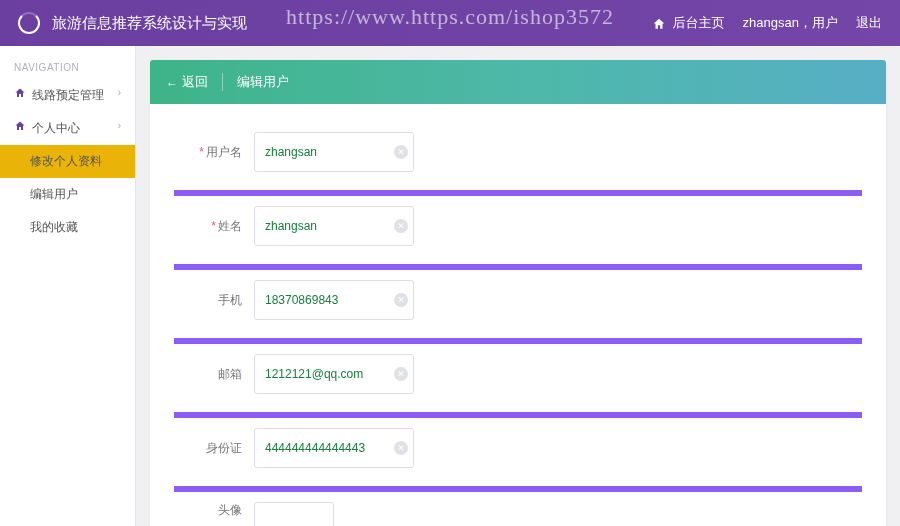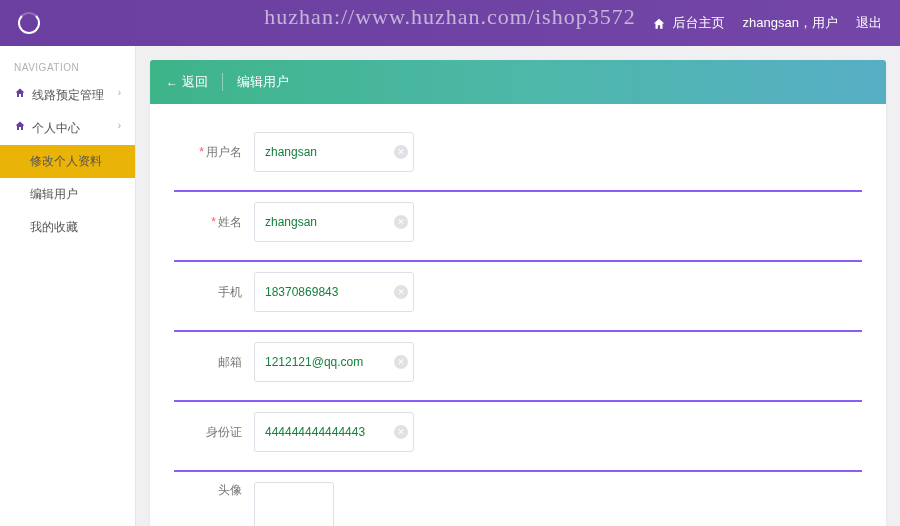--- a/index.html
+++ b/index.html
@@ -24,38 +24,39 @@
   .sidebar .chevron { margin-left: auto; font-size: 10px; color: #aaa; }
   
   .main { flex: 1; padding: 14px; }
   .panel { background: #fff; border-radius: 3px; box-shadow: 0 1px 3px rgba(0,0,0,0.06); overflow: hidden; }
   .panel-header { height: 44px; background: linear-gradient(to right, #3eb489, #4db8a8, #56aec5); color: #fff; display: flex; align-items: center; padding: 0 16px; font-size: 13px; }
   .panel-header .back { cursor: pointer; display: flex; align-items: center; }
   .panel-header .back .arrow { margin-right: 4px; font-size: 12px; }
   .panel-header .divider { width: 1px; height: 18px; background: rgba(255,255,255,0.4); margin: 0 14px; }
   .panel-body { padding: 18px 24px 24px; }
   
-  .form-row { display: flex; align-items: center; padding: 10px 0 18px; border-bottom: 2px solid #8b5cf6; }
+  .form-row { display: flex; align-items: center; padding: 10px 0 18px; border-bottom: 6px solid #8b5cf6; }
   .form-label { width: 80px; text-align: right; font-size: 12px; color: #777; padding-right: 12px; }
   .form-label .req { color: #f56; margin-right: 2px; }
   .form-input-wrap { width: 160px; position: relative; }
   .form-input { width: 100%; height: 40px; border: 1px solid #dcdfe6; border-radius: 3px; padding: 0 26px 0 10px; font-size: 12px; color: #15803d; outline: none; }
   .form-input-clear { position: absolute; right: 6px; top: 50%; transform: translateY(-50%); width: 14px; height: 14px; border-radius: 50%; background: #c0c4cc; color: #fff; font-size: 9px; display: flex; align-items: center; justify-content: center; cursor: pointer; opacity: 0.5; }
   .form-select { width: 160px; height: 30px; border: 1px solid #dcdfe6; border-radius: 3px; padding: 0 10px; font-size: 12px; color: #555; display: flex; align-items: center; justify-content: space-between; cursor: pointer; }
   .form-select .sel-arrow { font-size: 10px; color: #c0c4cc; }
   
   .avatar-row { display: flex; align-items: flex-start; padding: 10px 0 8px; }
   .avatar-box { width: 80px; height: 80px; border: 1px solid #dcdfe6; border-radius: 3px; background: #fff; cursor: pointer; }
 </style>
 </head>
 <body>
 
 <div class="topbar">
   <div class="logo-icon"></div>
-  <div class="watermark">huzhan://www.huzhan.com/ishop3572</div>
+  <div class="app-title">旅游信息推荐系统设计与实现</div>
+  <div class="watermark">https://www.https.com/ishop3572</div>
   <div class="spacer"></div>
   <a class="nav-link">
     <svg class="nav-icon" viewBox="0 0 24 24" fill="currentColor">
         <path d="M12 3l9 8h-3v9h-4v-6H10v6H6v-9H3z"></path>
       </svg>
     <span>后台主页</span>
   </a>
   <a class="nav-link">zhangsan，用户</a>
   <a class="nav-link">退出</a>
 </div>

